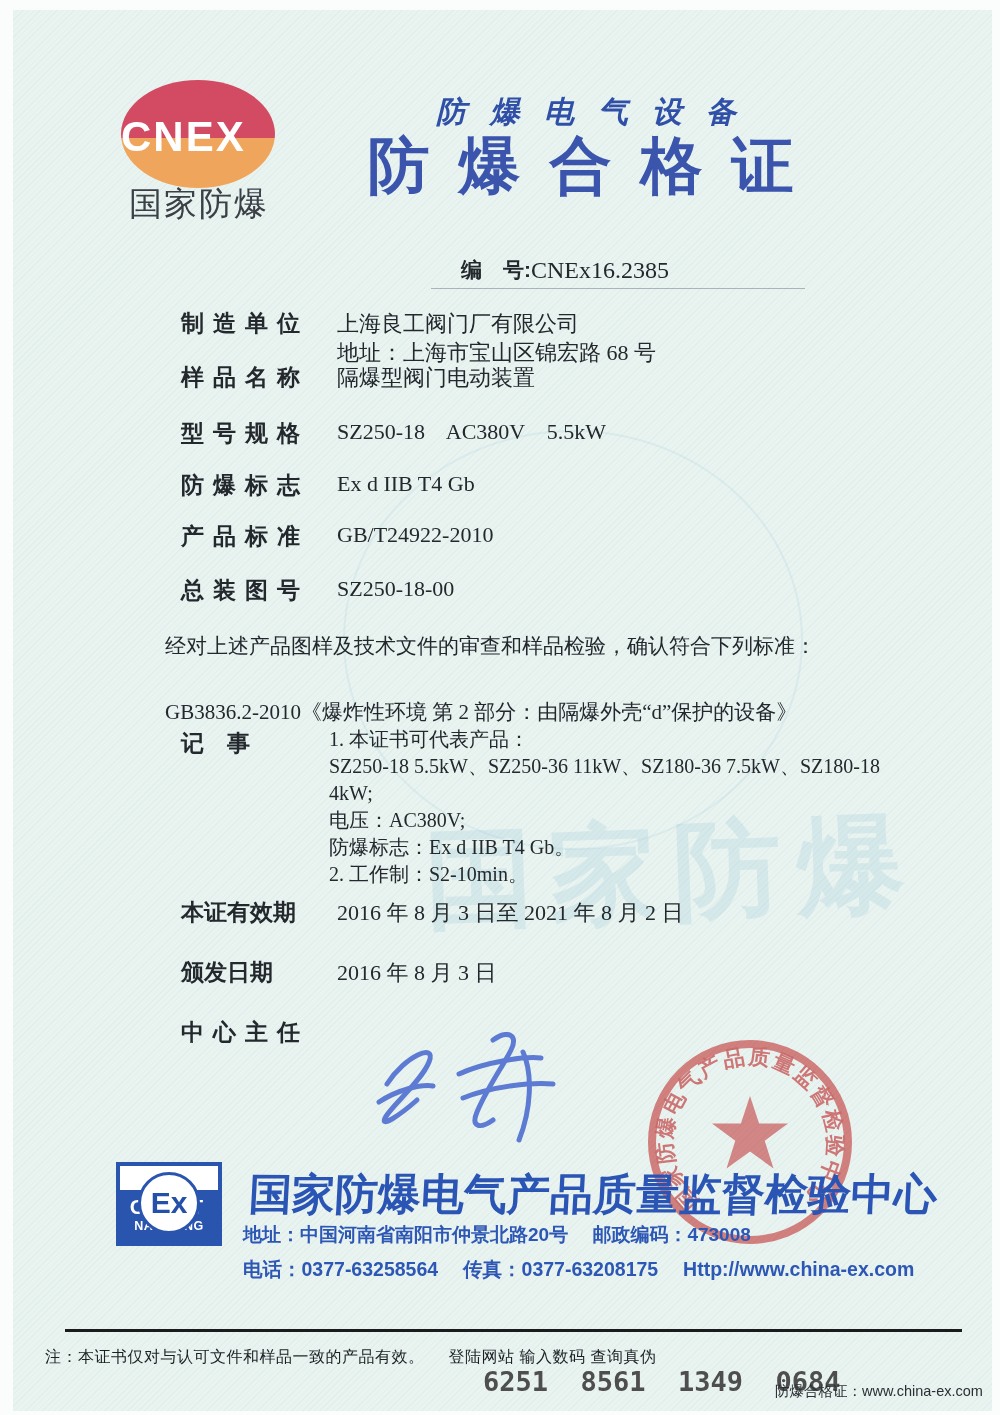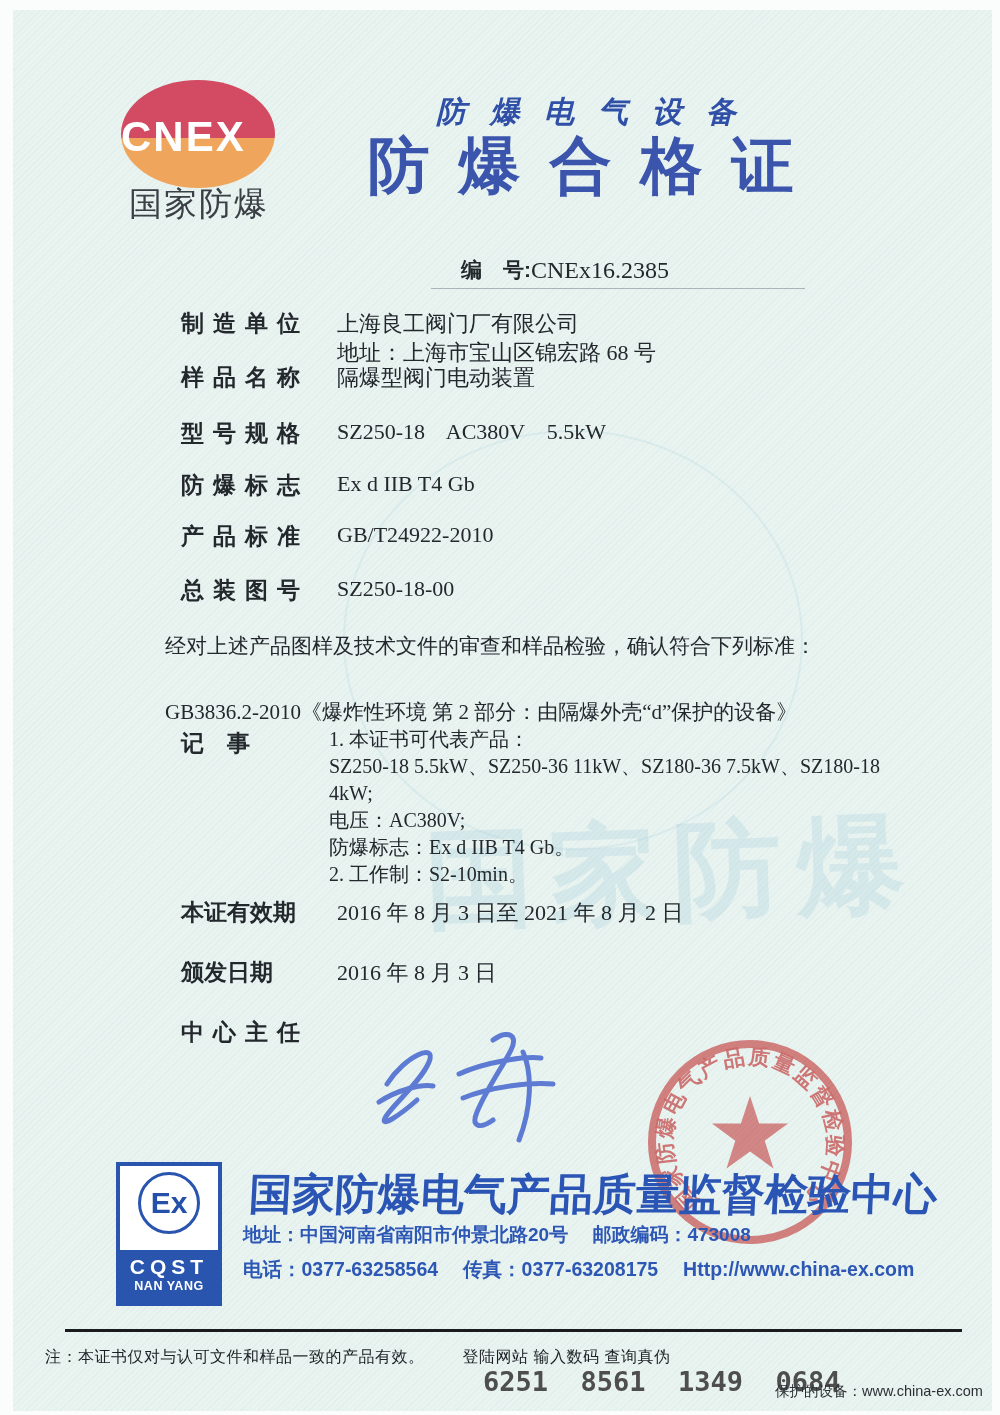--- a/index.html
+++ b/index.html
@@ -32,33 +32,33 @@
   .value { position:absolute; left:324px; font-size:22px; color:#23282d; font-family:"Liberation Serif",serif; white-space:pre; }
   .para { position:absolute; left:152px; font-size:21px; line-height:33px; color:#23282d; font-family:"Liberation Serif",serif; white-space:pre-line;margin-top:12px; }
   .remarks { position:absolute; left:316px; top:716px; width:590px; font-size:20px; line-height:27px; color:#23282d; font-family:"Liberation Serif",serif; white-space:pre-line; }
   
   .wm-ring { position:absolute; left:330px; top:420px; width:460px; height:420px; border-radius:50%; border:2px solid rgba(160,205,218,.20); }
   .wm-text { position:absolute; left:412px; top:790px; font-size:108px; font-weight:bold; letter-spacing:16px; color:rgba(160,202,216,.26); transform:rotate(-2deg); }
   
   .signature { position:absolute; left:350px; top:1012px; }
   .seal { position:absolute; left:627px; top:1022px; mix-blend-mode:multiply; opacity:.9; }
   
-  .ex-badge { position:absolute; left:103px; top:1152px; width:106px; height:144px; border:4px solid #2a55ae; background:#fff; }
+  .ex-badge { position:absolute; left:103px; top:1152px; width:106px; height:84px; border:4px solid #2a55ae; background:#fff; }
   .ex-circle { position:absolute; left:18px; top:6px; width:62px; height:62px; border:3px solid #2a55ae; border-radius:50%; background:#fff; z-index:2;
                display:flex; align-items:center; justify-content:center; font-size:30px; font-weight:bold; color:#2450aa; }
   .ex-band { position:absolute; left:0; bottom:0; width:100%; height:52px; background:#2a55ae; color:#fff; text-align:center; z-index:1; }
   .ex-band .l1 { font-size:21px; letter-spacing:5px; margin-top:5px; font-weight:bold; }
   .ex-band .l2 { font-size:12.5px; letter-spacing:.5px; font-weight:bold; }
   .org-name { position:absolute; left:228px; top:1156px; width:704px; text-align:center; font-size:43px; font-weight:bold; color:#2b55b5; transform:skewX(-3deg); }
   .org-address { position:absolute; left:230px; top:1212px; width:700px; font-size:19px; font-weight:bold; color:#2d57b5; white-space:pre; }
   .org-contact { position:absolute; left:230px; top:1246px; width:700px; font-size:19.5px; font-weight:bold; color:#2d57b5; white-space:pre; }
   
   .foot-rule { position:absolute; left:52px; top:1319px; width:897px; height:3px; background:#191b1d; }
   .foot-note { position:absolute; left:32px; top:1337px; font-size:16px; font-weight:500; color:#1c2024; letter-spacing:.5px; }
-  .foot-note .n2 { margin-left:38px; }
+  .foot-note .n2 { margin-left:24px; }
   .foot-code { position:absolute; left:470px; top:1356px; width:280px; text-align:center; font-size:27px; font-weight:bold; color:#4e4e4e; font-family:"DejaVu Sans Mono",monospace; white-space:pre; }
   .foot-query { position:absolute; left:762px; top:1372px; font-size:14.5px; color:#2b2f33; }
 </style>
 </head>
 <body>
 
 <div class="paper">
 
   <div class="wm-ring"></div>
   <div class="wm-text">国家防爆</div>
@@ -146,15 +146,15 @@
   </div>
   <div class="org-name">国家防爆电气产品质量监督检验中心</div>
   <div class="org-address">地址：中国河南省南阳市仲景北路20号　 邮政编码：473008</div>
   <div class="org-contact">电话：0377-63258564　 传真：0377-63208175　 Http://www.china-ex.com</div>
 
   <div class="foot-rule"></div>
   <div class="foot-note">
     <span>注：本证书仅对与认可文件和样品一致的产品有效。</span><span class="n2">登陆网站  输入数码  查询真伪</span>
   </div>
   <div class="foot-code">6251  8561  1349  0684</div>
-  <div class="foot-query">保护的设备：www.china-ex.com</div>
+  <div class="foot-query">防爆合格证：www.china-ex.com</div>
 
 </div>
 
 </body></html>

